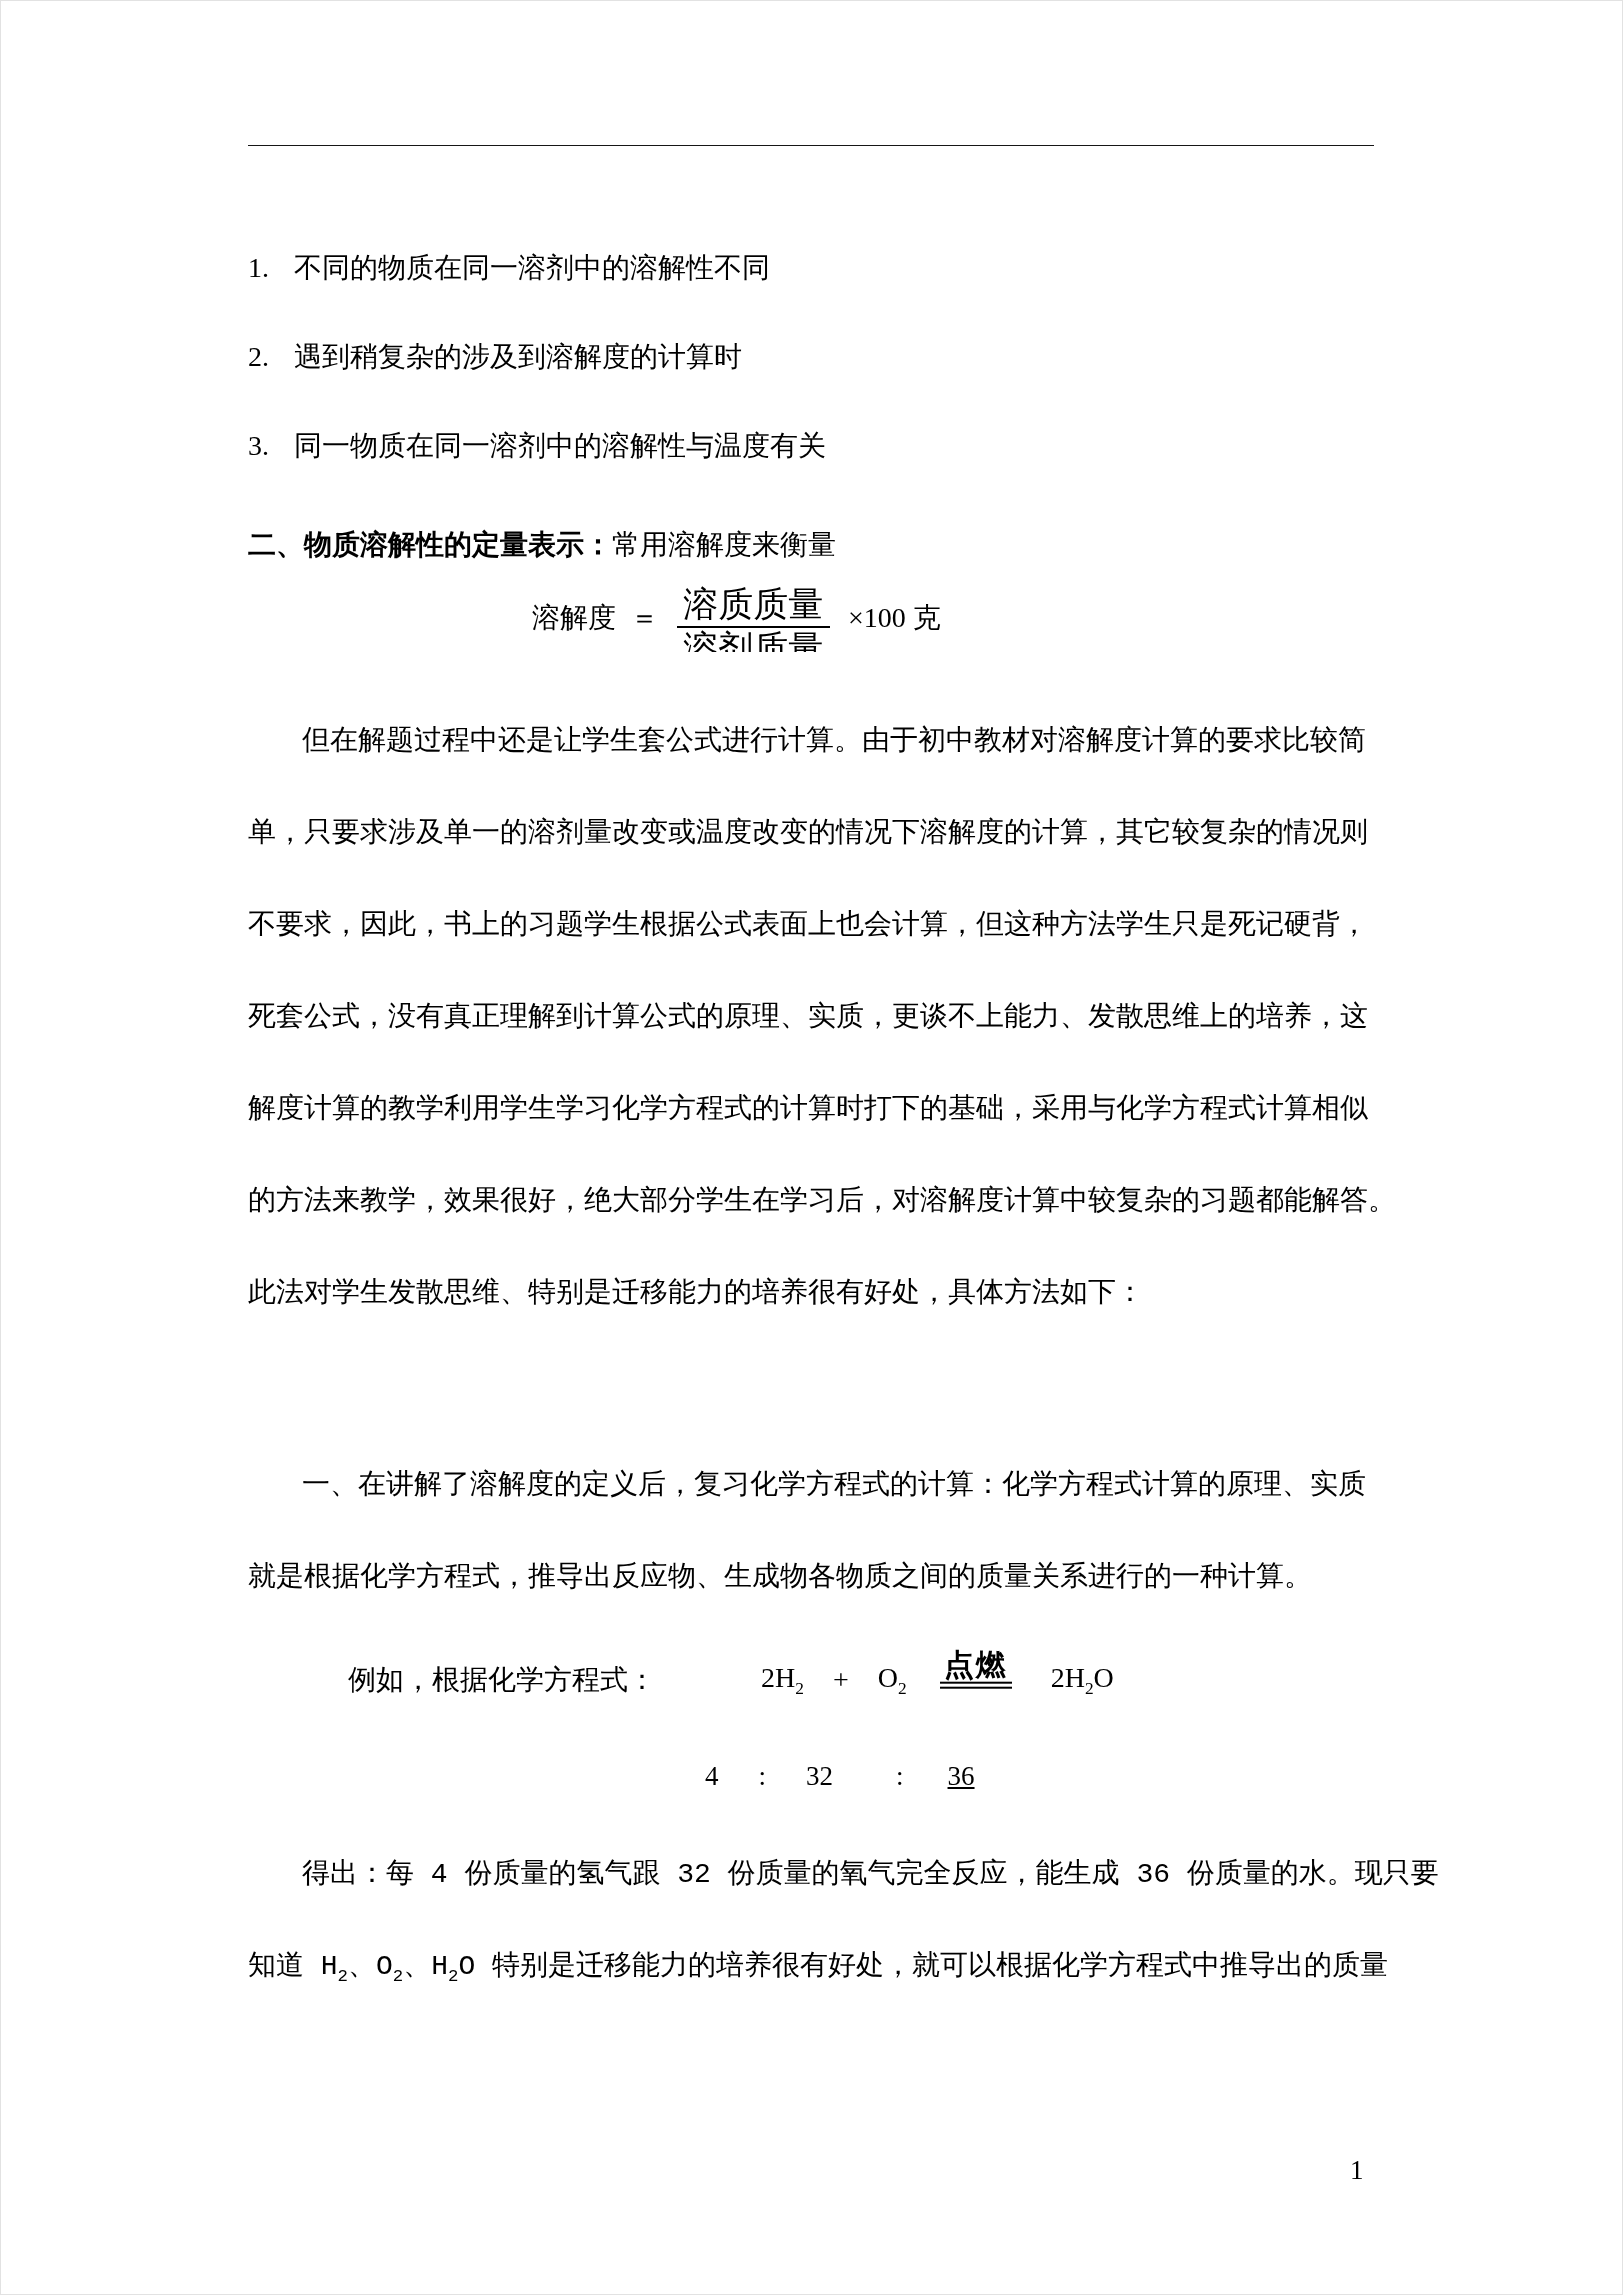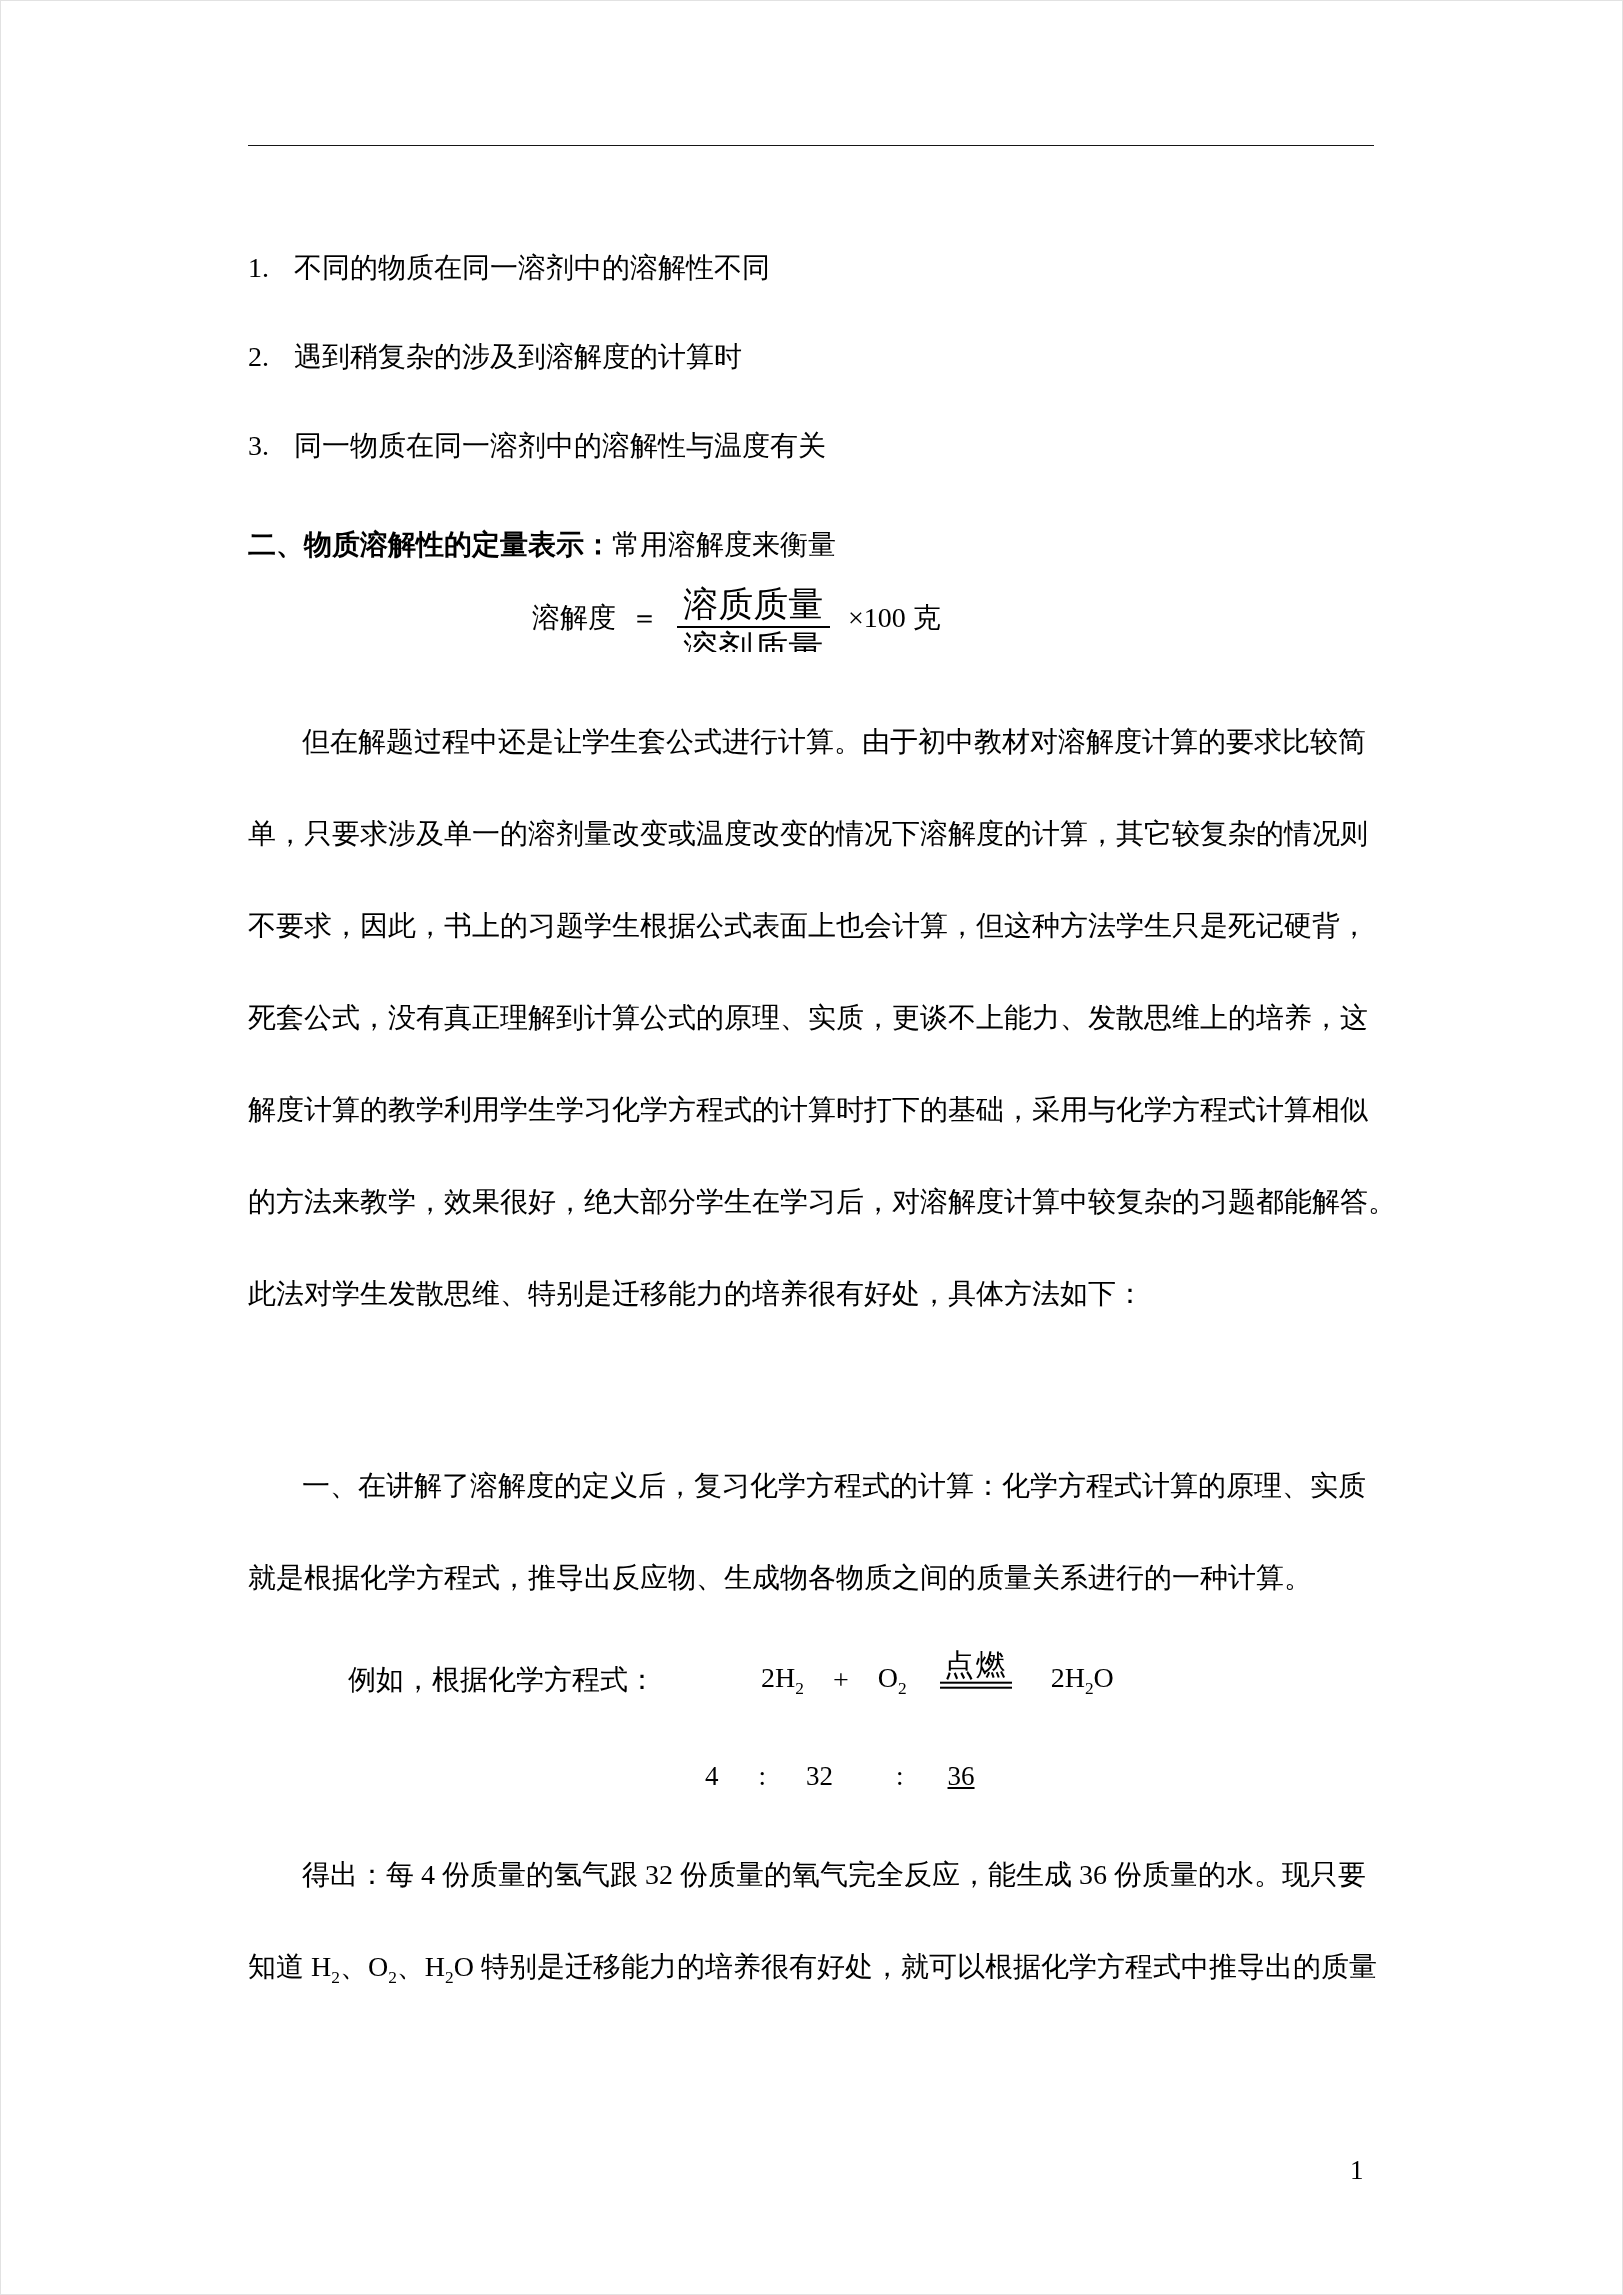--- a/index.html
+++ b/index.html
@@ -35,34 +35,34 @@
     display:flex; align-items:center; gap:14.6px;
     font-size:28px;
   }
   .frac { display:inline-flex; flex-direction:column; align-items:center; height:68px; overflow:hidden; margin:0 3.4px; }
   .frac .num, .frac .den {
     font-size:35px; font-weight:normal; line-height:42px; padding:0 6.7px; white-space:nowrap;
   }
   .frac .den { border-top:2.2px solid #000; }
 
   .para { left:247px; width:1131px; font-size:28px; }
-  .para .line { height:92px; line-height:92px; white-space:nowrap; }
+  .para .line { height:92px; line-height:92px; white-space:nowrap;font-family:Liberation Mono, monospace; }
   .para .indent { text-indent:54px; }
   sub { font-size:0.62em; }
 
   .equation {
     left:247px; top:1633px; width:1131px; height:92px;
     display:flex; align-items:center; font-size:28px;
   }
   .eq-prefix { margin-left:100px; }
   .eq-t1 { margin-left:105px; }
   .eq-plus { margin-left:29px; }
   .eq-t2 { margin-left:29px; }
   .cond { display:inline-flex; flex-direction:column; align-items:center; margin-left:33px; transform:translateY(-12.3px); }
-  .cond .cond-label { font-weight:normal; font-size:30px; line-height:35px; letter-spacing:1.7px; }
+  .cond .cond-label { font-weight:bold; font-size:30px; line-height:35px; letter-spacing:1.7px; }
   .cond .cond-line { width:72px; height:7.3px; border-top:2.2px solid #000; border-bottom:2.2px solid #000; }
   .eq-prod { margin-left:39px; }
 
   .ratio {
     left:704px; top:1758px; height:35px;
     display:flex; align-items:center; font-size:27px;
   }
   .ratio span { display:inline-block; }
   .ratio .r1 { margin-left:0; }
   .ratio .c1 { margin-left:40px; }

